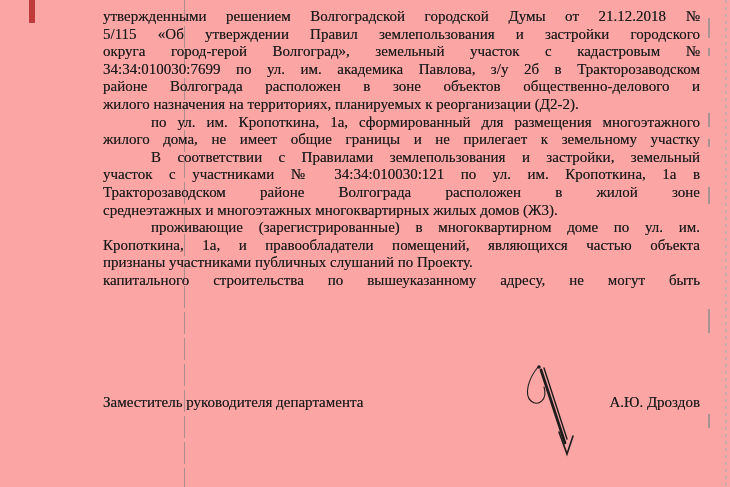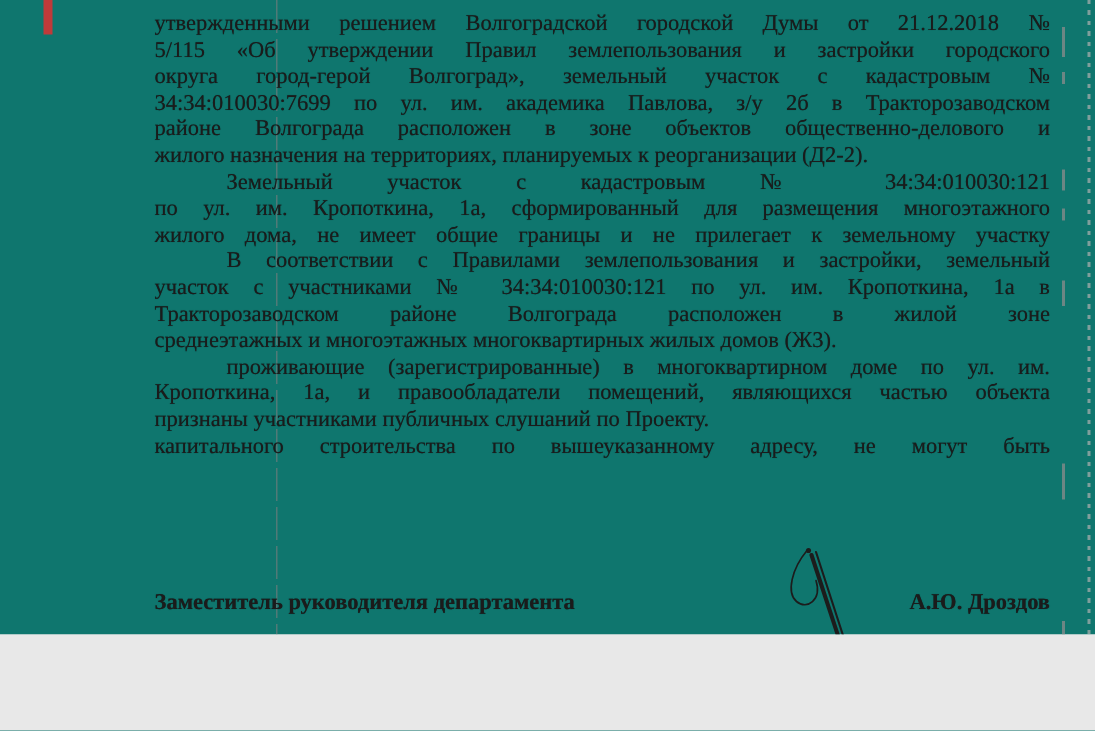--- a/index.html
+++ b/index.html
@@ -1,19 +1,19 @@
 <!DOCTYPE html>
 <html><head>
 <meta charset="utf-8">
 <style>
   html, body { margin: 0; padding: 0; background: #e8e8e8; }
   #page {
     position: relative;
-    width: 730px; height: 423px;
-    background: #0f766e;
+    width: 730px; height: 487px;
+    background: #fca5a5;
     overflow: hidden;
     font-family: "Liberation Serif", "DejaVu Serif", serif;
   }
   
   #text-block {
     position: absolute;
     left: 103px; top: 8px; width: 597px;
     color: #1b1b1b;
     font-size: 15px;
     text-shadow: 0 0 0.5px rgba(0,0,0,0.55);
@@ -28,21 +28,20 @@
   .tline.jfull { text-align-last: justify; }
   .para.ind .tline:first-child { text-indent: 48px; }
 
   
   #sig-row {
     position: absolute;
     left: 103px; top: 394px; width: 597px;
     display: flex; justify-content: space-between; align-items: baseline;
     color: #1b1b1b; font-size: 15px;
     text-shadow: 0 0 0.5px rgba(0,0,0,0.55);
-    font-weight: bold;
   }
   
   #crease {
     position: absolute; left: 184px; top: 0; width: 1px; height: 487px;
     background: repeating-linear-gradient(180deg,
       #7d7d7d 0px, #7d7d7d 22px, rgba(125,125,125,0) 22px, rgba(125,125,125,0) 26px);
     opacity: 0.6;
   }
   
   #red-mark {
@@ -73,21 +72,20 @@
   <div id="text-block">
     <div class="para">
         <div class="tline jfull">утвержденными решением Волгоградской городской Думы от 21.12.2018 №</div>
         <div class="tline jfull">5/115 «Об утверждении Правил землепользования и застройки городского</div>
         <div class="tline jfull">округа город-герой Волгоград», земельный участок с кадастровым №</div>
         <div class="tline jfull">34:34:010030:7699 по ул. им. академика Павлова, з/у 2б в Тракторозаводском</div>
         <div class="tline jfull">районе Волгограда расположен в зоне объектов общественно-делового и</div>
         <div class="tline">жилого назначения на территориях, планируемых к реорганизации (Д2-2).</div>
       </div>
     <div class="para ind">
-        <div class="tline jfull">Земельный участок с кадастровым № 34:34:010030:121</div>
         <div class="tline jfull">по ул. им. Кропоткина, 1а, сформированный для размещения многоэтажного</div>
         <div class="tline jfull">жилого дома, не имеет общие границы и не прилегает к земельному участку</div>
       </div>
     <div class="para ind">
         <div class="tline jfull">В соответствии с Правилами землепользования и застройки, земельный</div>
         <div class="tline jfull">участок с участниками № 34:34:010030:121 по ул. им. Кропоткина, 1а в</div>
         <div class="tline jfull">Тракторозаводском районе Волгограда расположен в жилой зоне</div>
         <div class="tline">среднеэтажных и многоэтажных многоквартирных жилых домов (Ж3).</div>
       </div>
     <div class="para ind">

